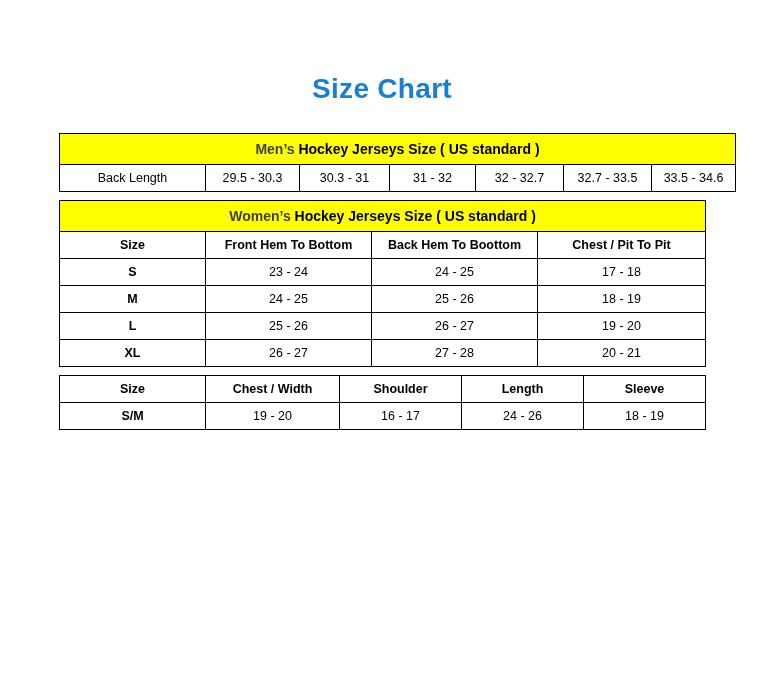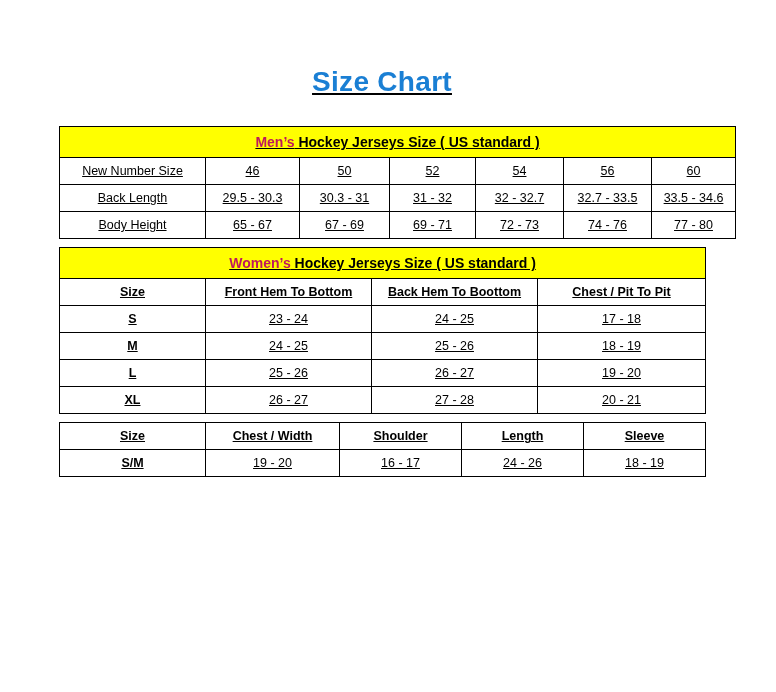--- a/index.html
+++ b/index.html
@@ -12,23 +12,22 @@
     height: 692px;
     font-family: "Liberation Sans", sans-serif;
     color: #000000;
     position: relative;
     overflow: hidden;
   }
   .page {
     width: 764px;
     height: 692px;
     box-sizing: border-box;
-    padding: 0;
+    padding: 7px;
     position: relative;
-    text-decoration: underline;
   }
   .title {
     text-align: center;
     color: #1a7fd4;
     font-size: 28px;
     font-weight: bold;
     margin: 0;
     padding-top: 68px;
     letter-spacing: 0.3px;
     line-height: 1;
@@ -55,21 +54,21 @@
     vertical-align: middle;
     font-weight: normal;
   }
   .banner {
     background: #ffff00;
     font-weight: bold;
     font-size: 14px;
     height: 30px;
   }
   .banner .accent {
-    color: #be185d;
+    color: #404040;
   }
   .colhead {
     font-weight: bold;
   }
   .rowlabel {
     font-weight: normal;
   }
   .rowlabel-bold {
     font-weight: bold;
   }
@@ -91,45 +90,27 @@
         <col style="width:86px">
         <col style="width:88px">
         <col style="width:88px">
         <col style="width:84px">
       </colgroup>
       <tbody>
         <tr>
           <td class="banner" colspan="7"><span class="accent">Men’s</span><span> Hockey Jerseys Size ( US standard )</span></td>
         </tr>
         <tr>
-          <td class="rowlabel">New Number Size</td>
-          <td>46</td>
-          <td>50</td>
-          <td>52</td>
-          <td>54</td>
-          <td>56</td>
-          <td>60</td>
-        </tr>
-        <tr>
           <td class="rowlabel">Back Length</td>
           <td>29.5 - 30.3</td>
           <td>30.3 - 31</td>
           <td>31 - 32</td>
           <td>32 - 32.7</td>
           <td>32.7 - 33.5</td>
           <td>33.5 - 34.6</td>
-        </tr>
-        <tr>
-          <td class="rowlabel">Body Height</td>
-          <td>65 - 67</td>
-          <td>67 - 69</td>
-          <td>69 - 71</td>
-          <td>72 - 73</td>
-          <td>74 - 76</td>
-          <td>77 - 80</td>
         </tr>
       </tbody>
     </table>
 
     <table class="section">
       <colgroup>
         <col style="width:146px">
         <col style="width:166px">
         <col style="width:166px">
         <col style="width:168px">

